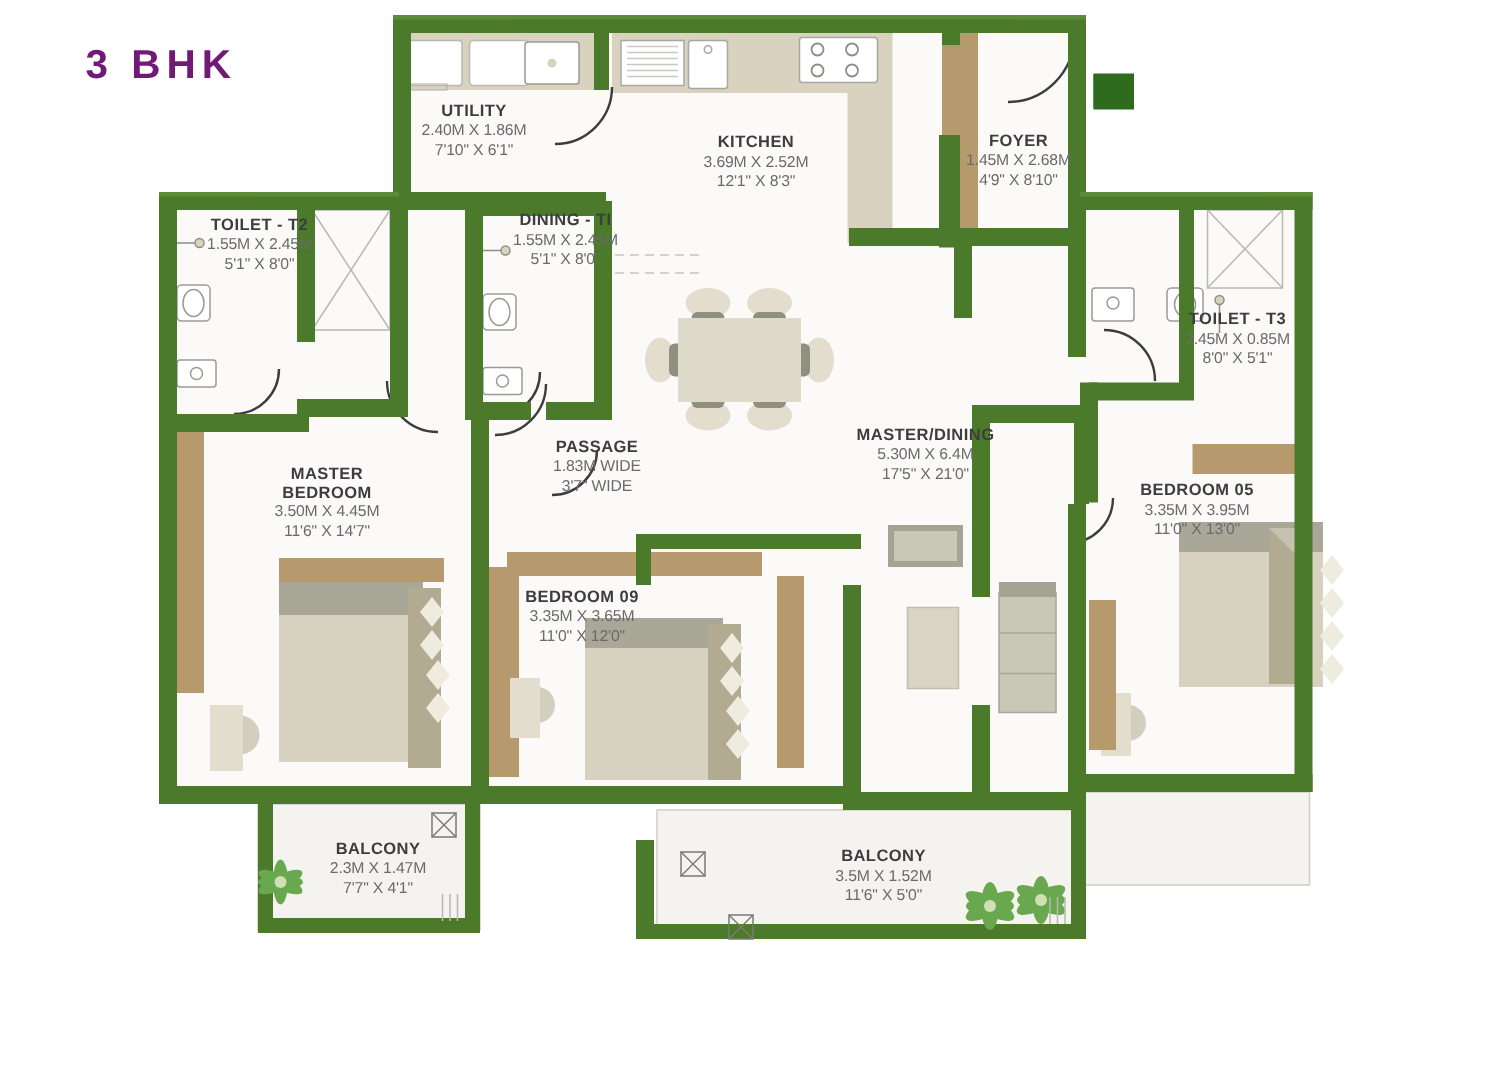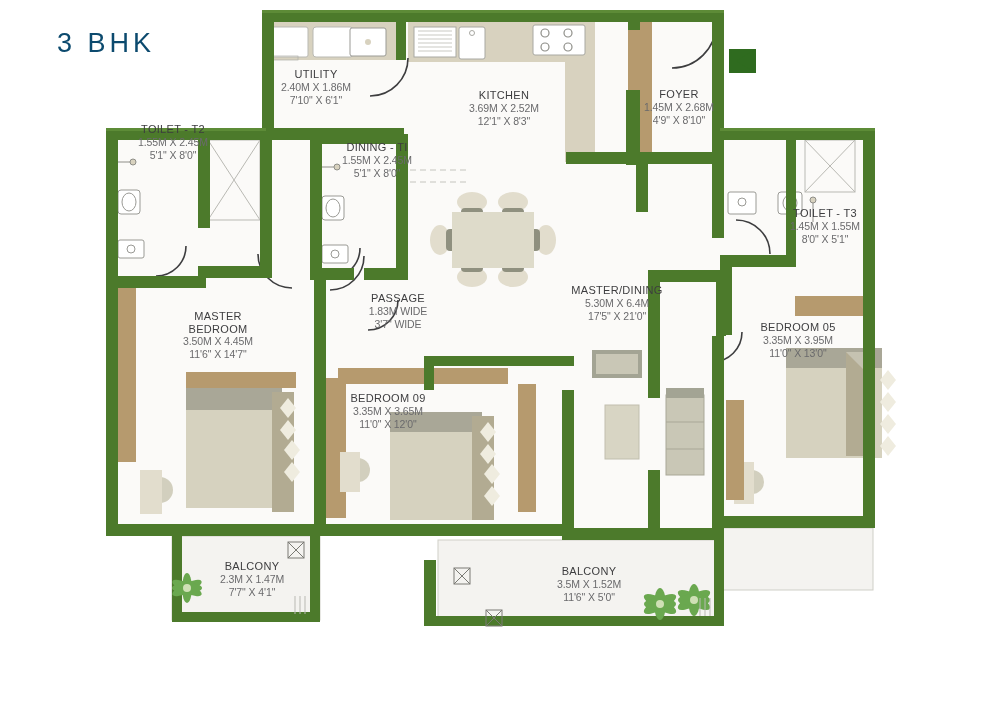--- a/index.html
+++ b/index.html
@@ -9,35 +9,35 @@
     font-family: "Liberation Sans", sans-serif;
     position: relative;
     overflow: hidden;
   }
   #plan { position: absolute; left: 0; top: 0; width: 1000px; height: 715px; }
   .title {
     position: absolute;
     left: 57px; top: 28px;
     font-size: 27px;
     letter-spacing: 4px;
-    font-weight: normal;
-    color: #0c4a6e;
+    font-weight: bold;
+    color: #701a75;
     font-family: "Liberation Sans", sans-serif;
   }
   .label {
     position: absolute;
     text-align: center;
     color: #58585a;
     font-family: "Liberation Sans", sans-serif;
     line-height: 1.22;
     white-space: nowrap;
     pointer-events: none;
   }
   .label .nm {
-    font-weight: normal;
+    font-weight: bold;
     font-size: 11px;
     letter-spacing: 0.3px;
     color: #3d3d3f;
     display: block;
   }
   .label .d1, .label .d2 {
     font-size: 10.5px;
     color: #6a6a6c;
     display: block;
     letter-spacing: -0.1px;
@@ -389,35 +389,35 @@
   <span class="d1">3.69M X 2.52M</span>
   <span class="d2">12'1" X 8'3"</span>
 </div>
 
 <div class="label" style="left:629px; top:88px; width:100px;">
   <span class="nm">FOYER</span>
   <span class="d1">1.45M X 2.68M</span>
   <span class="d2">4'9" X 8'10"</span>
 </div>
 
-<div class="label" style="left:123px; top:123px; width:100px;text-align:center;">
+<div class="label" style="left:123px; top:144px; width:100px;text-align:center;">
   <span class="nm">TOILET - T2</span>
   <span class="d1">1.55M X 2.45M</span>
   <span class="d2">5'1" X 8'0"</span>
 </div>
 
 <div class="label" style="left:327px; top:141px; width:100px;">
   <span class="nm">DINING - TI</span>
   <span class="d1">1.55M X 2.45M</span>
   <span class="d2">5'1" X 8'0"</span>
 </div>
 
 <div class="label" style="left:775px; top:207px; width:100px;">
   <span class="nm">TOILET - T3</span>
-  <span class="d1">1.45M X 1.55M</span>
+  <span class="d1">2.45M X 0.85M</span>
   <span class="d2">8'0" X 5'1"</span>
 </div>
 
 <div class="label" style="left:557px; top:284px; width:120px;">
   <span class="nm">MASTER/DINING</span>
   <span class="d1">5.30M X 6.4M</span>
   <span class="d2">17'5" X 21'0"</span>
 </div>
 
 <div class="label" style="left:348px; top:292px; width:100px;">

